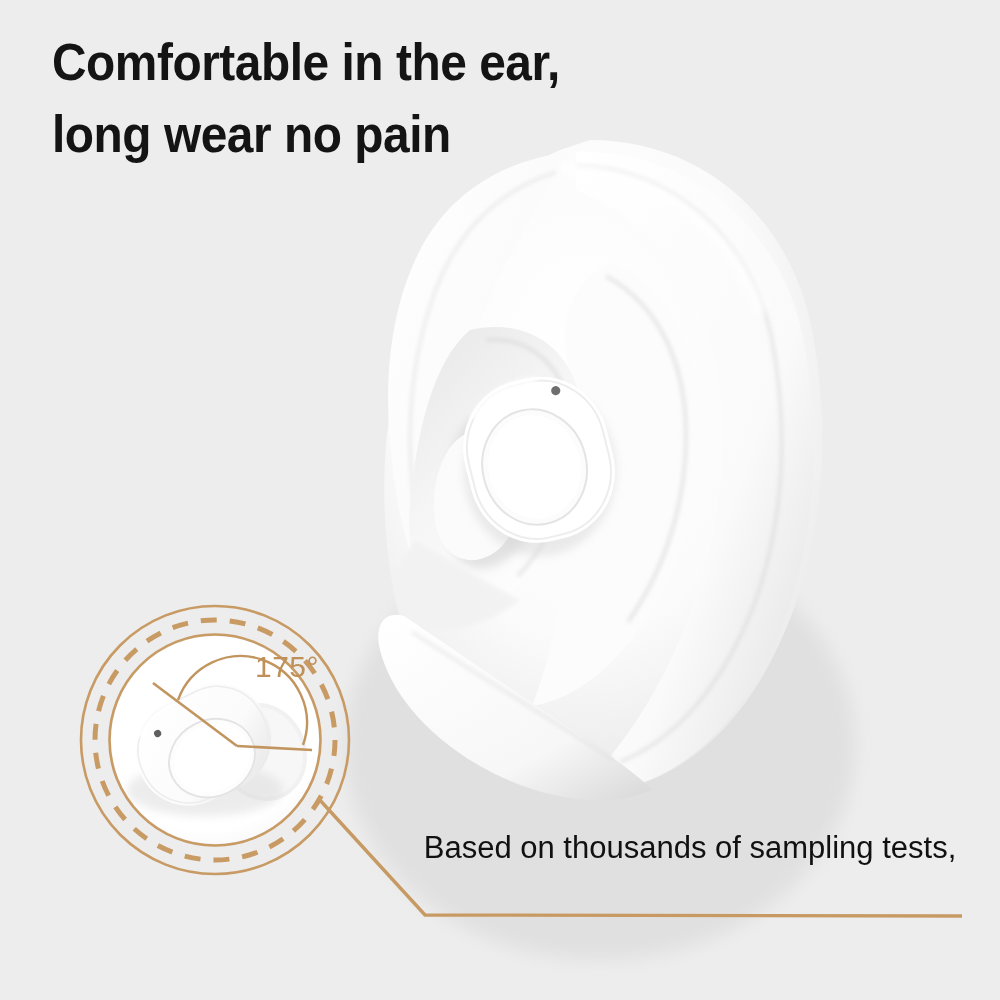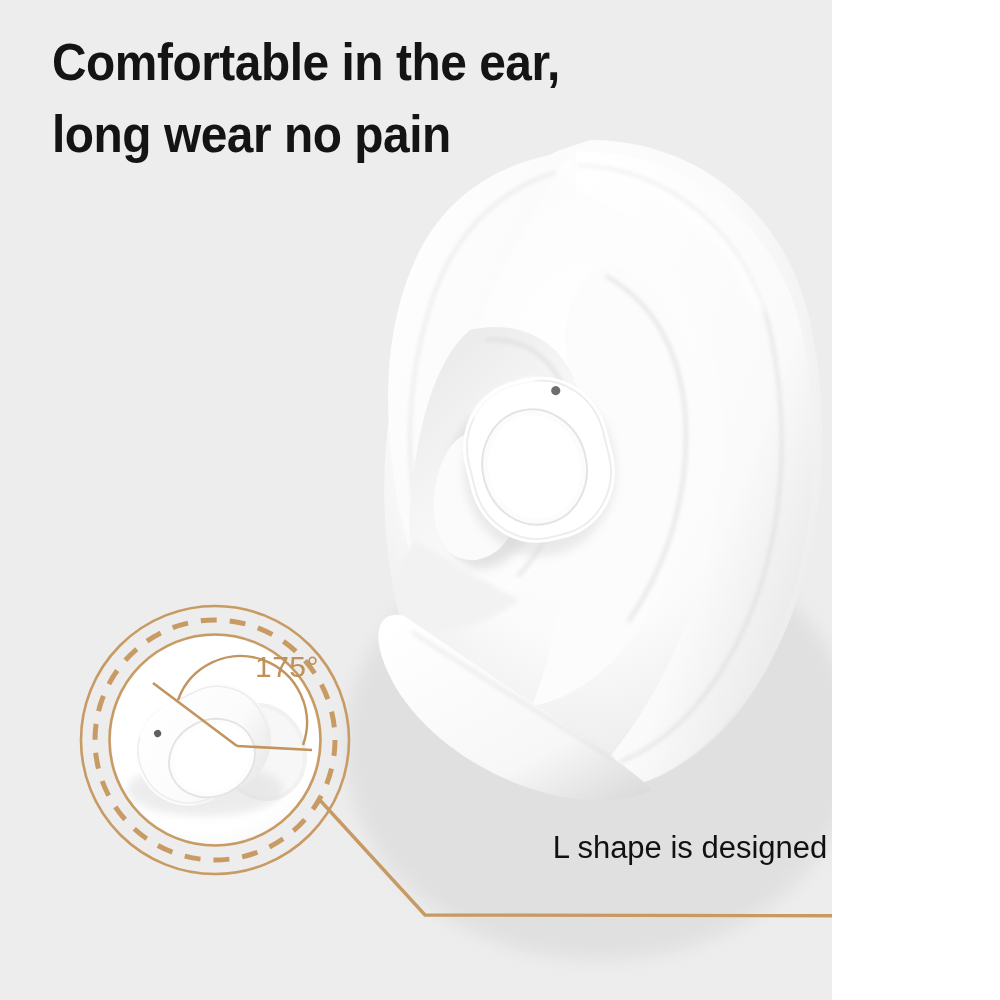--- a/index.html
+++ b/index.html
@@ -3,21 +3,21 @@
 <meta charset="utf-8">
 <title>Earbud Comfort Marketing Image</title>
 <style>
   html, body {
     margin: 0;
     padding: 0;
     background: #ffffff;
   }
   #stage {
     position: relative;
-    width: 832px;
+    width: 1000px;
     height: 1000px;
     overflow: hidden;
     background: #ededed;
     font-family: "Liberation Sans", "DejaVu Sans", sans-serif;
     -webkit-font-smoothing: antialiased;
   }
 
   
   .headline {
     position: absolute;
@@ -244,18 +244,18 @@
     <circle cx="215" cy="740" r="120" fill="none" stroke="#c89a64" stroke-width="5" stroke-dasharray="16 13" stroke-linecap="butt"></circle>
     <circle cx="215" cy="740" r="134" fill="none" stroke="#c89a64" stroke-width="2.6"></circle>
   </svg>
 
   <div class="txt headline">
     <span class="hl-line">Comfortable in the ear,</span>
     <span class="hl-line">long wear no pain</span>
   </div>
 
   <div class="txt caption">
-    <span class="cap-line">L shape is designed</span>
+    <span class="cap-line">Based on thousands of sampling tests,</span>
   </div>
 
   <div class="txt" style="position:absolute;left:216px;top:652px;color:#bf9158;font-size:30px;line-height:30px;letter-spacing:0.5px;margin-left:39px;">175°</div>
 
 </div>
 
 </body></html>

